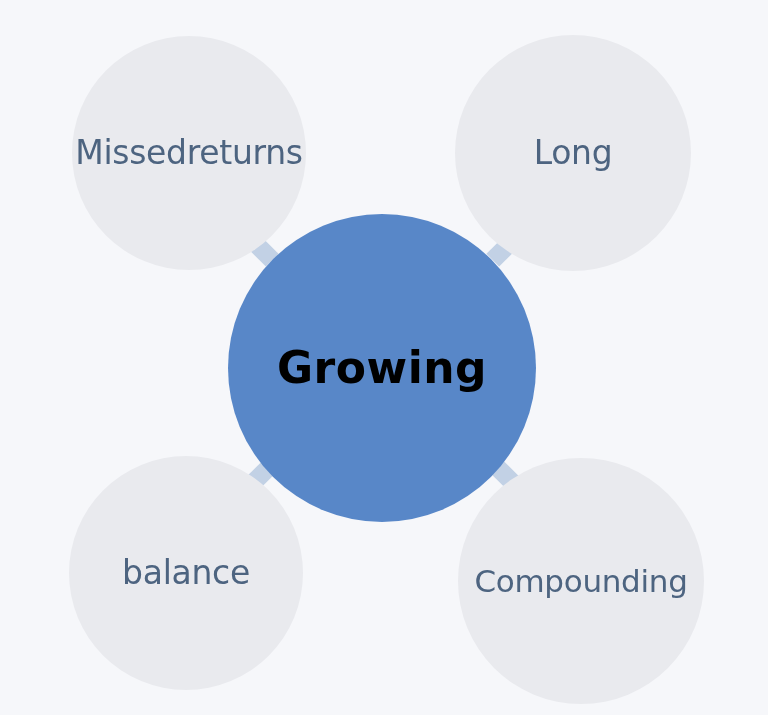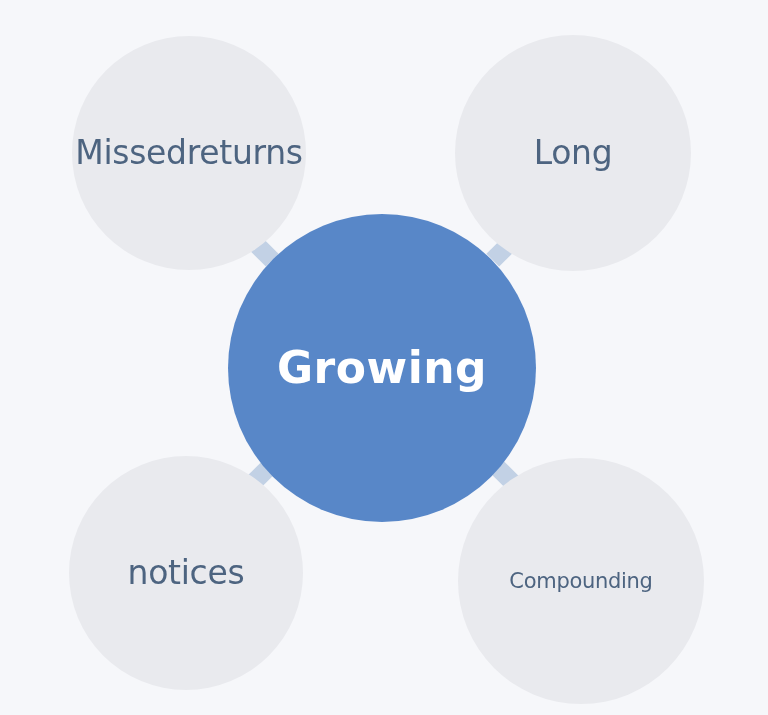--- a/index.html
+++ b/index.html
@@ -33,21 +33,21 @@
     }
     .outer {
       background: #e9eaee;
       color: #4d6480;
       font-size: 33px;
       line-height: 46px;
       letter-spacing: -0.3px;
     }
     .center {
       background: #5887c8;
-      color: #ffffff;
+      color: #000000;
       font-weight: bold;
       font-size: 44px;
       line-height: 56px;
       letter-spacing: 0.5px;
     }
     .line {
       display: block;
       white-space: nowrap;
     }
   </style>
@@ -62,22 +62,22 @@
 <div class="circle outer" style="left:72px; top:36px; width:234px; height:234px;">
   <span class="line">Missed</span>
   <span class="line">returns</span>
 </div>
 
 <div class="circle outer" style="left:455px; top:35px; width:236px; height:236px;gap:12px;">
   <span class="line">Long</span>
 </div>
 
 <div class="circle outer" style="left:69px; top:456px; width:234px; height:234px;">
-  <span class="line">notices</span>
+  <span class="line">balance</span>
 </div>
 
-<div class="circle outer" style="left:458px; top:458px; width:246px; height:246px; font-size:21px;">
+<div class="circle outer" style="left:458px; top:458px; width:246px; height:246px; font-size:31px;">
   <span class="line">Compounding</span>
 </div>
 
 <div class="circle center" style="left:228px; top:214px; width:308px; height:308px;">
   <span class="line">Growing</span>
 </div>
 
 </body></html>

